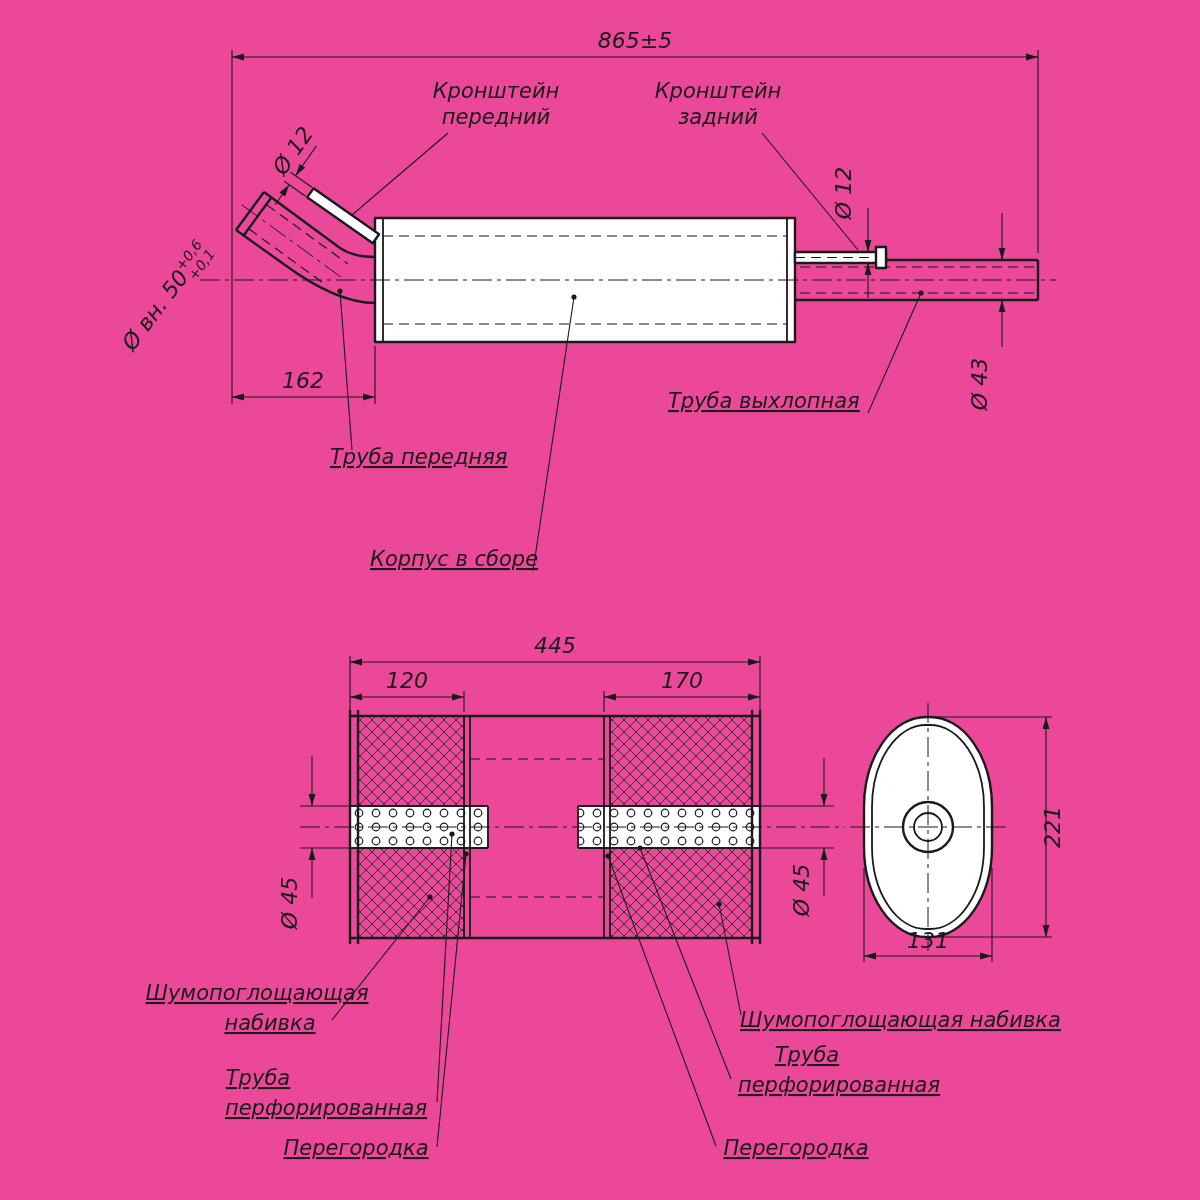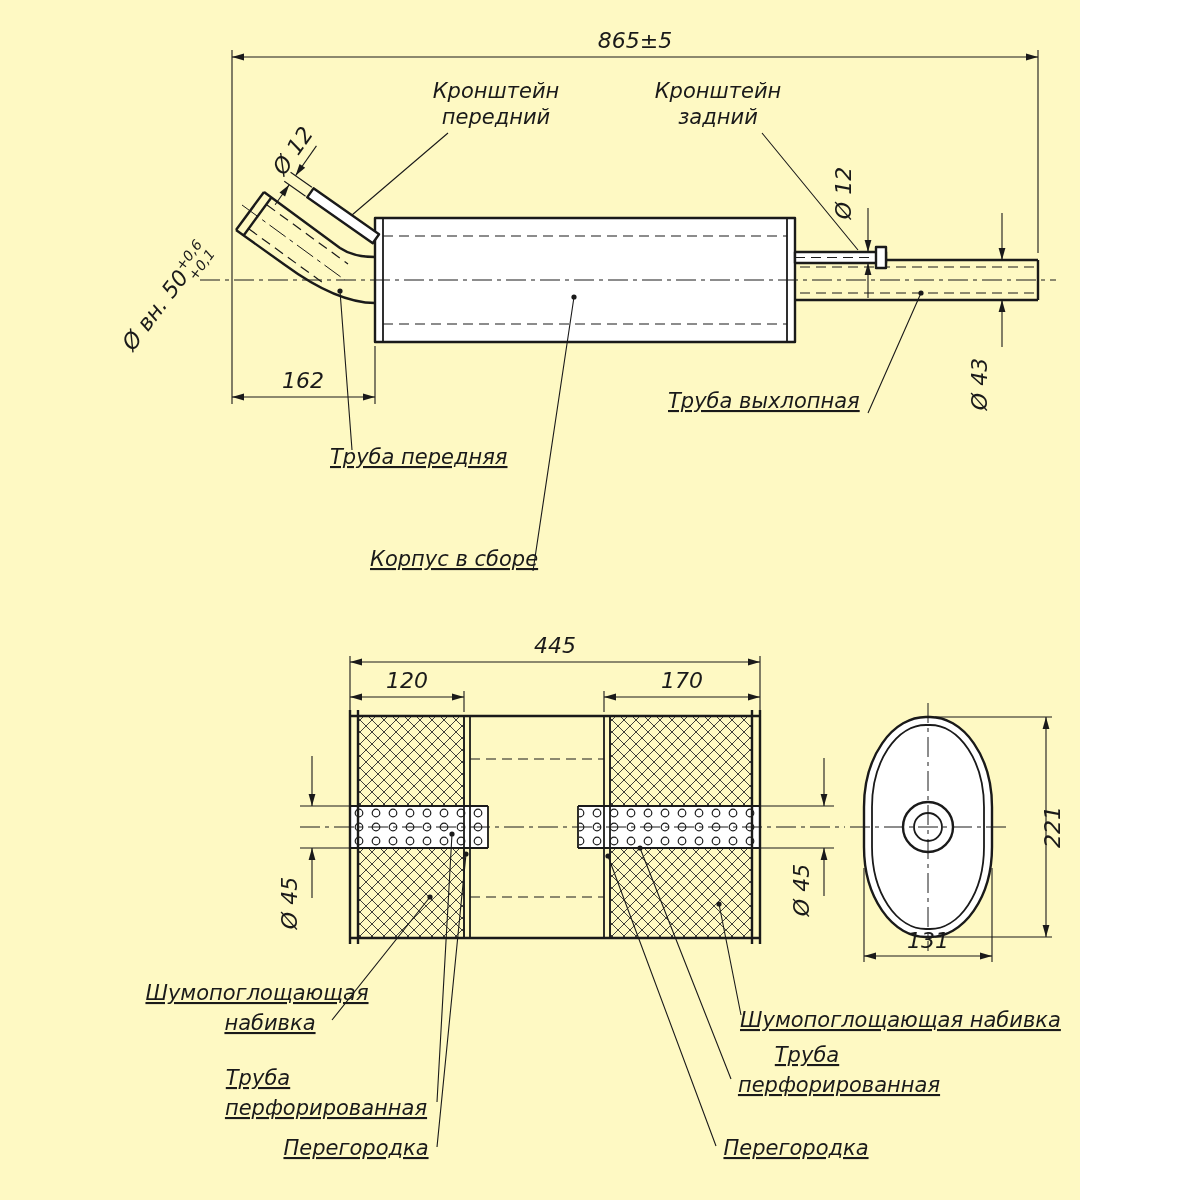--- a/index.html
+++ b/index.html
@@ -1,16 +1,16 @@
 <!DOCTYPE html>
 <html><head>
 <meta charset="utf-8">
 <style>
   html,body{margin:0;padding:0;background:#fff;}
-  .canvas{width:1080px;height:1200px;background:#fef9c3;position:relative;overflow:hidden;}
+  .canvas{width:1200px;height:1200px;background:#ec4899;position:relative;overflow:hidden;}
   svg text{font-family:"DejaVu Sans",sans-serif;font-style:italic;fill:#1a1a1a;}
   .dimt{font-size:22px;}
   .lbl{font-size:21px;}
   .und{text-decoration:underline;}
   .tol{font-size:14px;}
   .ol{stroke:#1a1a1a;stroke-width:2.4;fill:none;stroke-linejoin:round;}
   .olf{stroke:#1a1a1a;stroke-width:2.4;fill:#fff;stroke-linejoin:round;}
   .md{stroke:#1a1a1a;stroke-width:1.8;fill:none;}
   .thin{stroke:#1a1a1a;stroke-width:1.1;fill:none;}
   .dash{stroke:#1a1a1a;stroke-width:1.2;fill:none;stroke-dasharray:10 6;}

